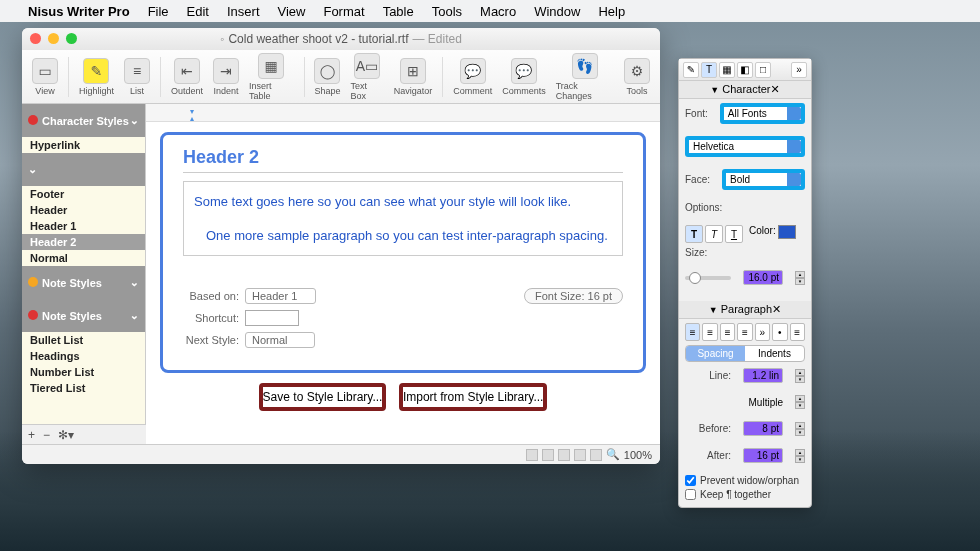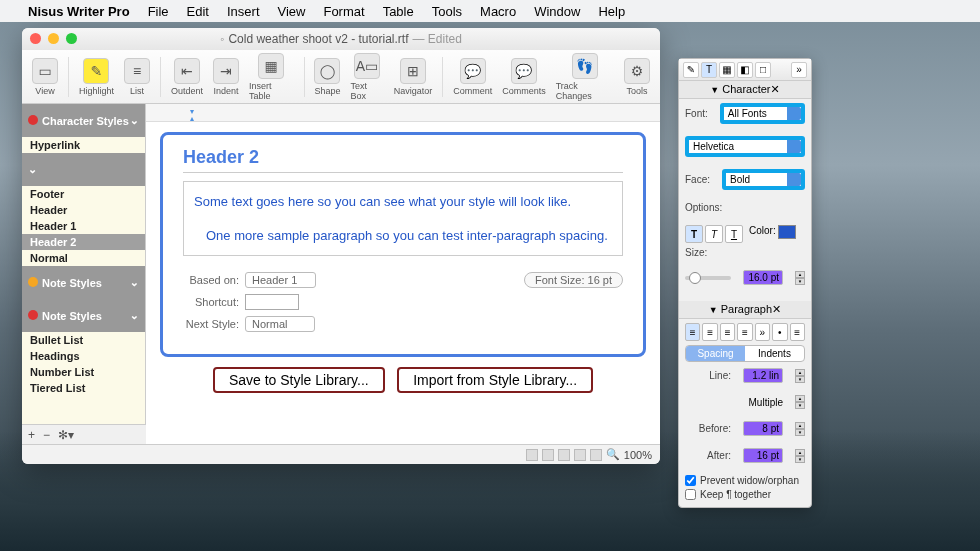--- a/index.html
+++ b/index.html
@@ -39,29 +39,29 @@
 .doc-area { flex: 1; background: #fff; position: relative; overflow: hidden; }
 .ruler { height: 18px; background: #f5f5f5; border-bottom: 1px solid #ddd; position: relative; font-size: 8px; color: #888; }
 .ruler-mark { position: absolute; top: 3px; color: #4a90e2; }
 
 .style-editor { margin: 10px 14px; border: 3px solid #4a7de0; border-radius: 8px; padding: 12px 20px 16px; background: #fff; }
 .style-editor h2 { font-size: 18px; color: #4a7de0; font-weight: 600; border-bottom: 1px solid #ccc; padding-bottom: 4px; margin-bottom: 8px; }
 .sample-box { border: 1px solid #ccc; padding: 10px; font-size: 13px; color: #2456c7; font-weight: 400; line-height: 1.5; }
 .sample-box p { margin-bottom: 14px; }
 .sample-box p:last-child { margin-bottom: 0; margin-left: 12px; }
 
-.style-meta { margin-top: 16px; font-size: 11px; color: #666; }
+.style-meta { margin-top: 32px; font-size: 11px; color: #666; }
 .meta-row { display: flex; align-items: center; margin-bottom: 6px; gap: 6px; }
 .meta-row label { width: 56px; text-align: right; }
 .meta-select { background: #fff; border: 1px solid #bbb; border-radius: 3px; padding: 1px 18px 1px 6px; font-size: 11px; position: relative; min-width: 70px; }
 .chip { display: inline-block; border: 1px solid #bbb; border-radius: 10px; padding: 1px 10px; font-size: 11px; background: #f8f8f8; }
 .shortcut-input { width: 54px; height: 16px; border: 1px solid #aaa; background: #fff; }
 
 .save-buttons { text-align: center; margin-top: 8px; }
-.btn { display: inline-block; background: #fff; border: 2px solid #7f1d1d; border-radius: 4px; padding: 3px 14px; font-size: 14px; margin: 0 4px; }
+.btn { display: inline-block; background: #fff; border: 4px solid #7f1d1d; border-radius: 4px; padding: 3px 0; font-size: 12px; margin: 0 4px; }
 
 .statusbar { position: absolute; bottom: 0; left: 0; right: 0; height: 20px; background: #f2f2f2; border-top: 1px solid #ccc; display: flex; align-items: center; justify-content: flex-end; padding: 0 8px; font-size: 11px; color: #444; gap: 4px; }
 .status-icon { width: 12px; height: 12px; background: #ddd; border: 1px solid #bbb; }
 
 
 .palette { position: absolute; top: 58px; right: 168px; width: 134px; background: #f0f0f0; border: 1px solid #bbb; border-radius: 4px; box-shadow: 0 4px 16px rgba(0,0,0,0.3); z-index: 6; font-size: 11px; }
 .palette-tabs { height: 22px; background: linear-gradient(#fafafa,#e8e8e8); border-bottom: 1px solid #ccc; display: flex; align-items: center; padding: 0 4px; gap: 2px; }
 .ptab { width: 16px; height: 16px; background: #fff; border: 1px solid #ccc; border-radius: 2px; display: flex; align-items: center; justify-content: center; font-size: 10px; }
 .ptab.active { background: #d0e4ff; }
 .ptab.more { margin-left: auto; }

